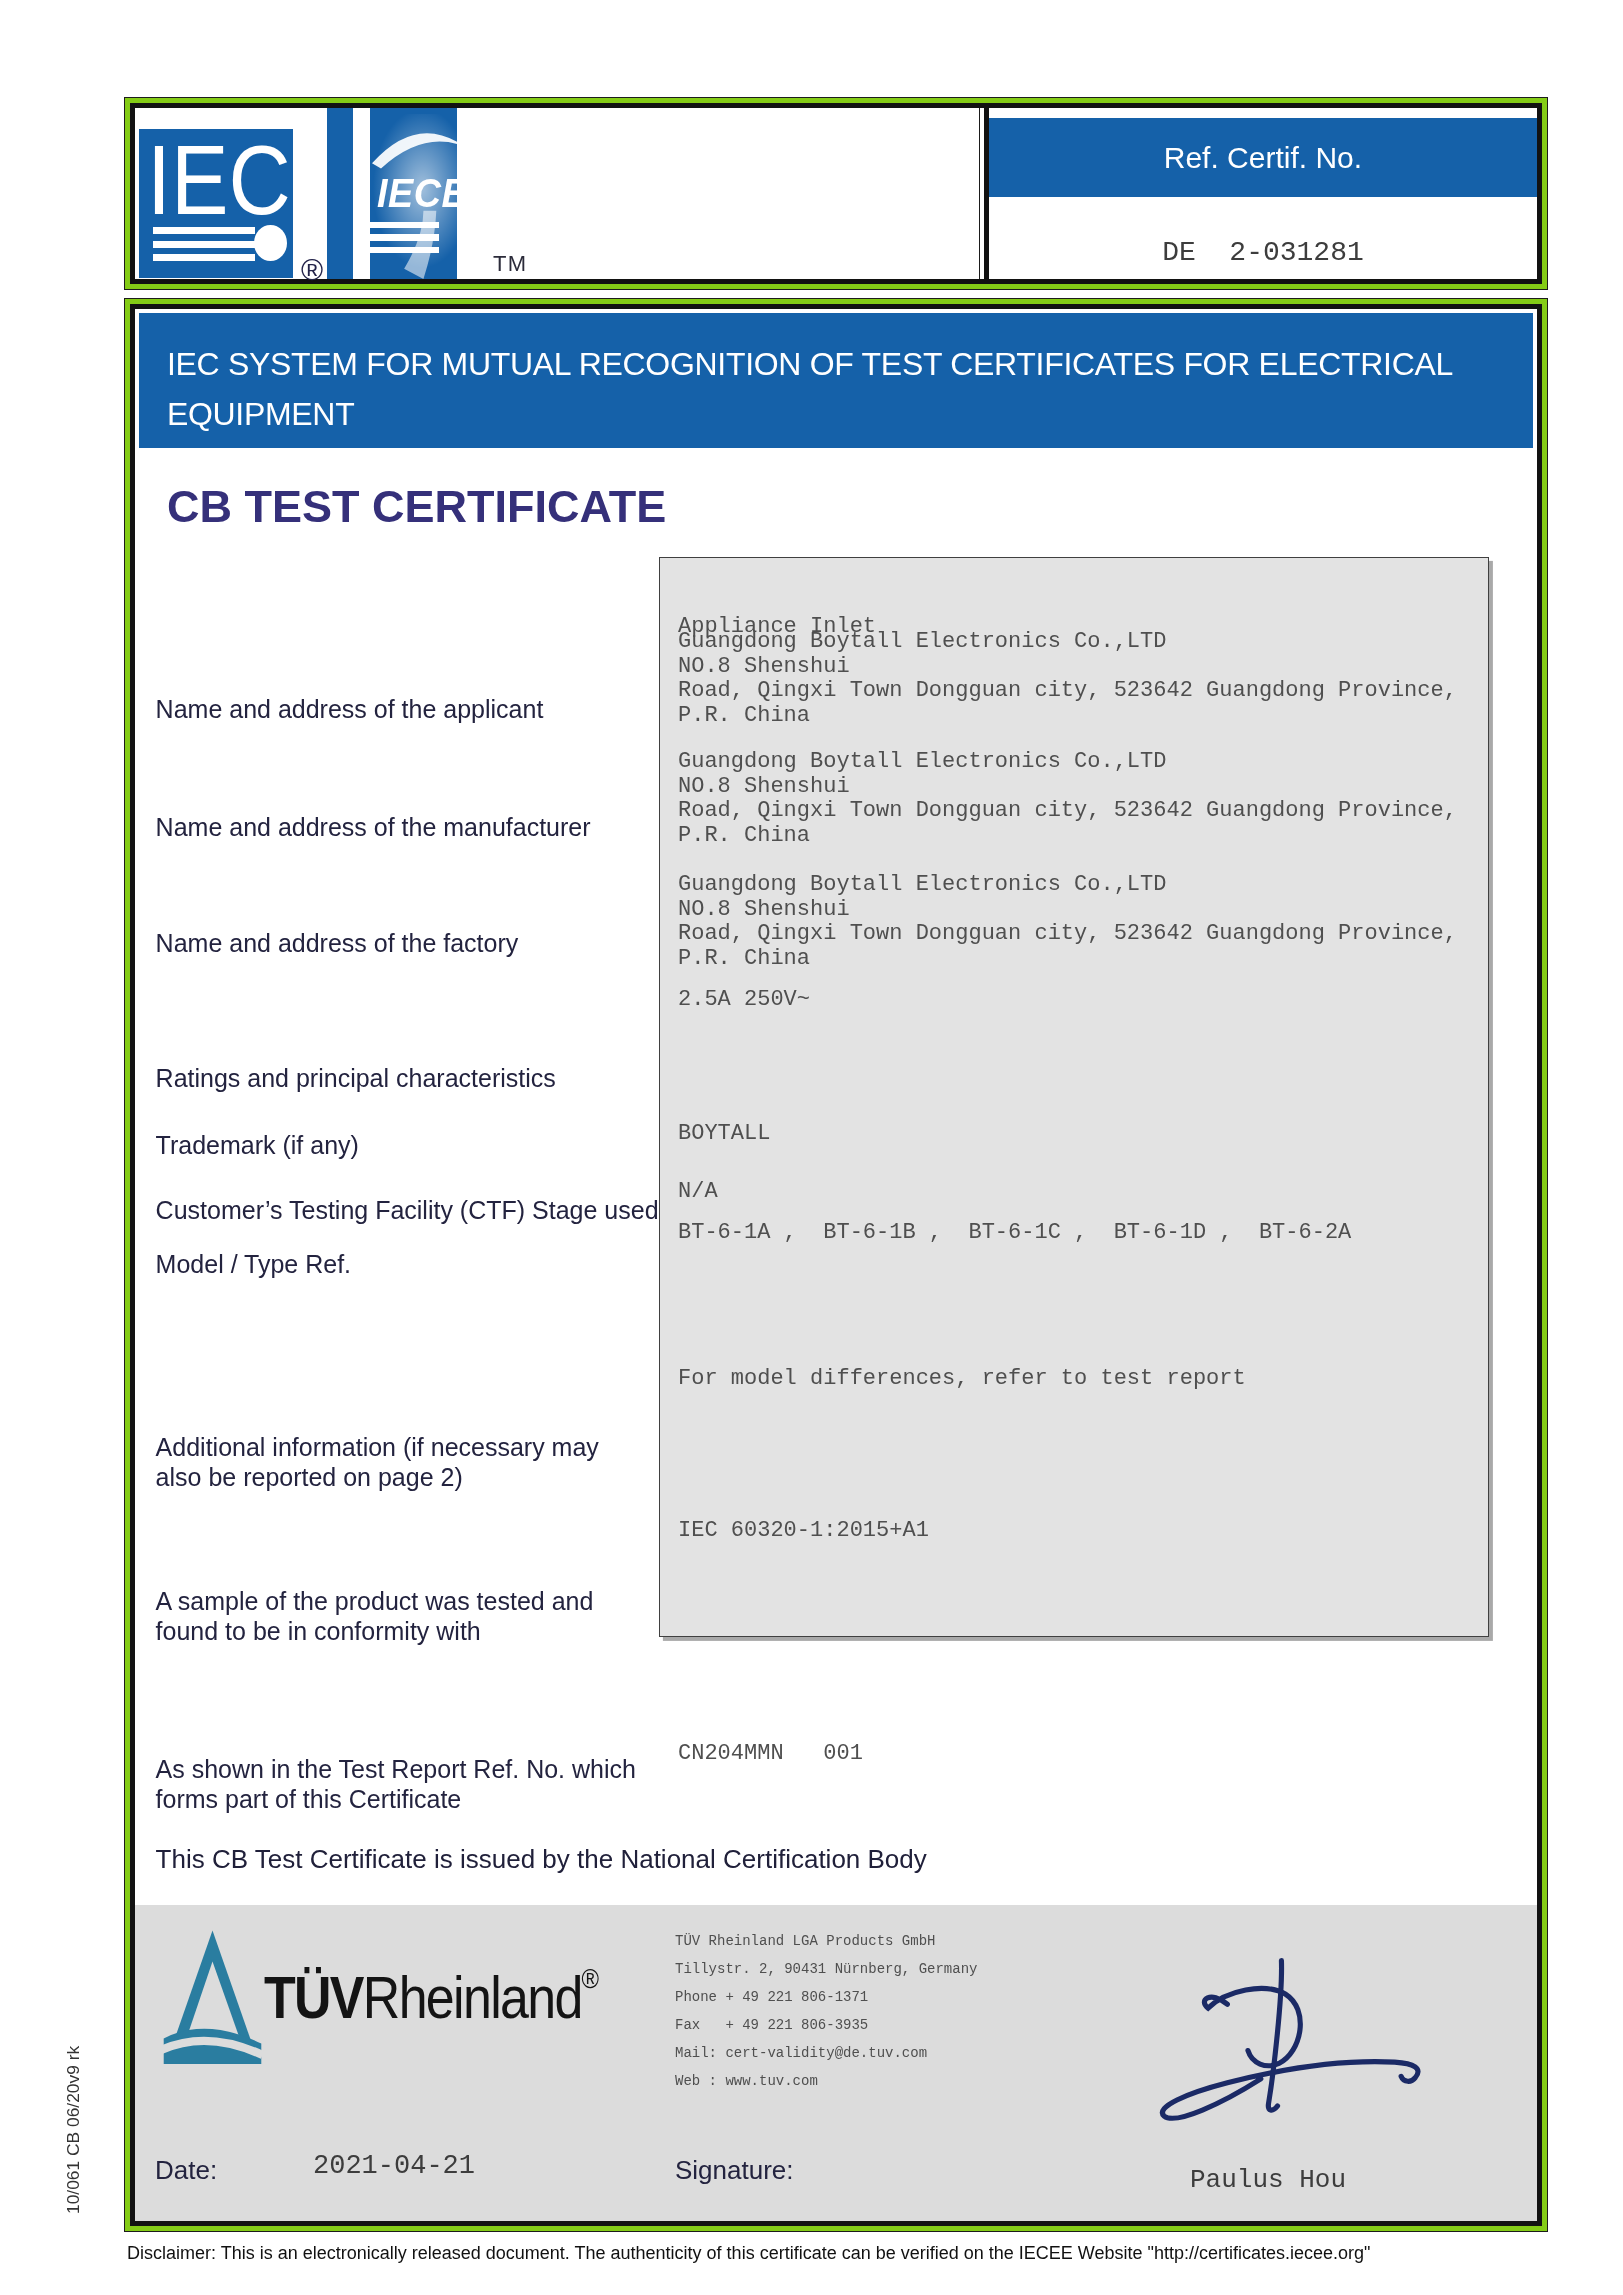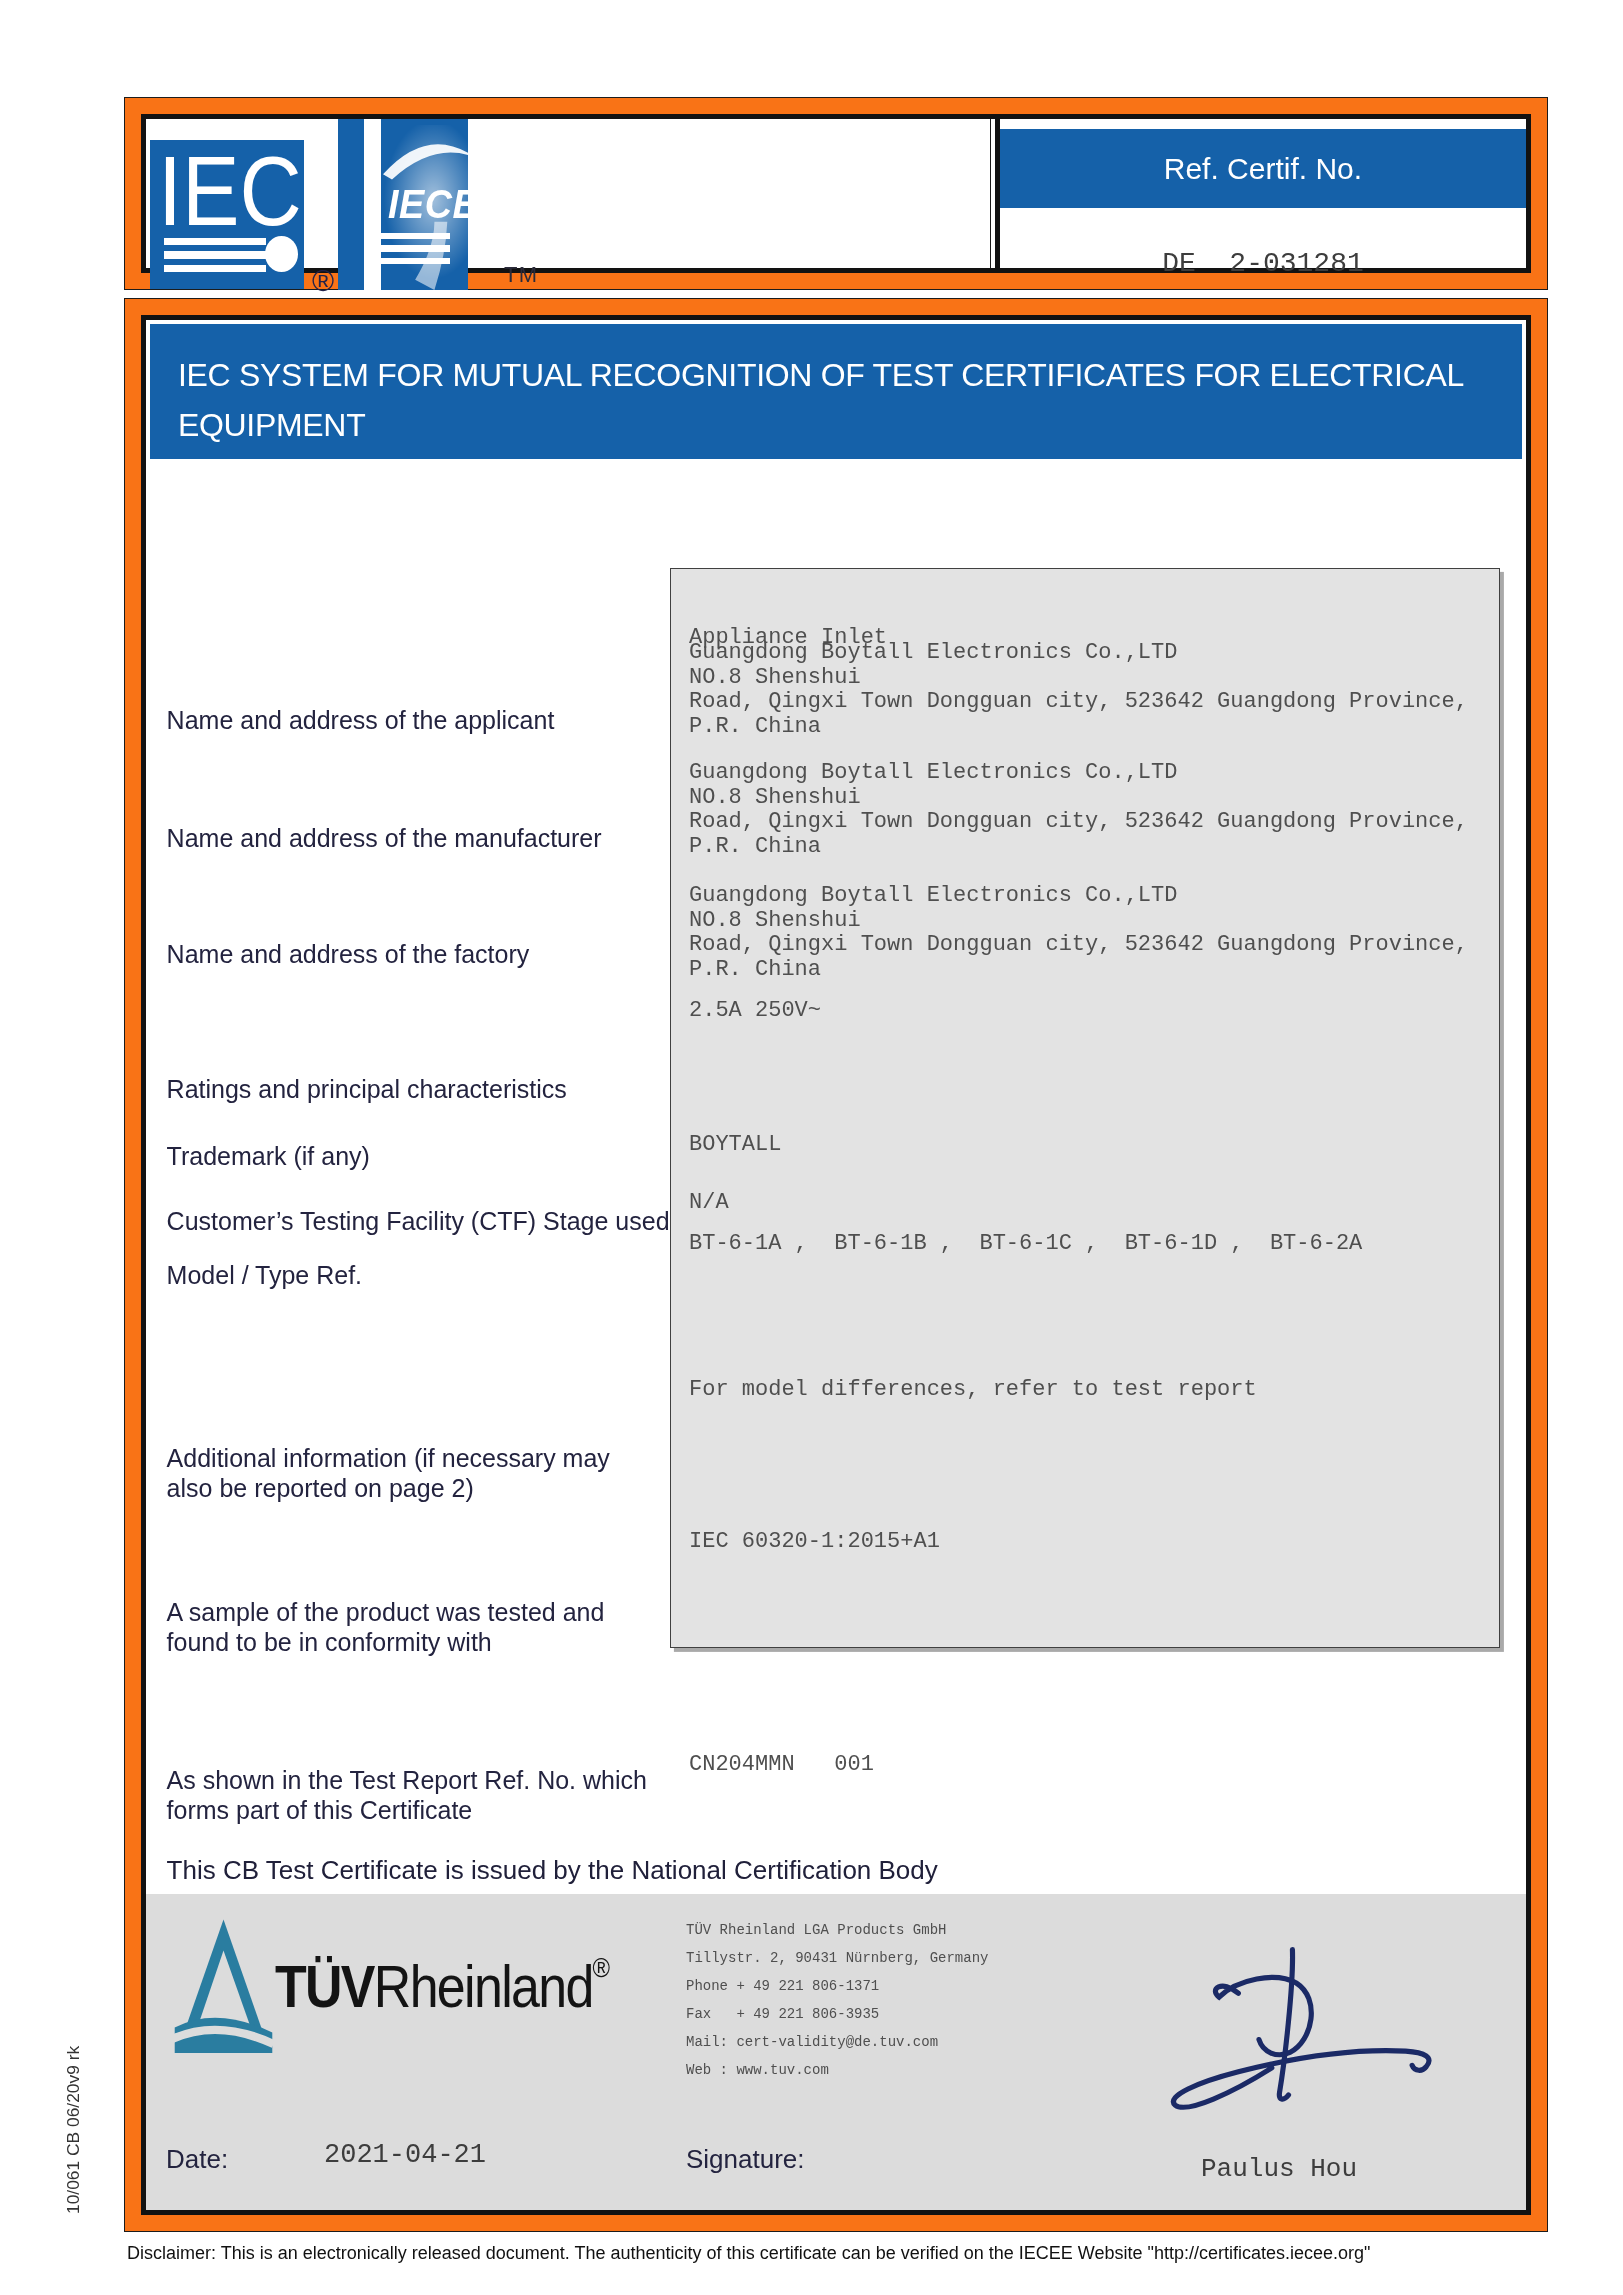--- a/index.html
+++ b/index.html
@@ -1,20 +1,20 @@
 <!DOCTYPE html>
 <html style="font-size:10.3px"><head>
 <meta charset="utf-8">
 <style>
   html,body{margin:0;padding:0;background:#ffffff;}
   .page{position:relative;width:1623px;height:2295px;background:#ffffff;overflow:hidden;
         font-family:"Liberation Sans",sans-serif;color:#20203a;}
 
   
-  .dbox{position:absolute;box-sizing:border-box;border:1.9px solid #1c1c1c;padding:16px;background:#f97316;}
+  .dbox{position:absolute;box-sizing:border-box;border:1.9px solid #1c1c1c;padding:5px;background:#84cc16;}
   .dbox-inner{position:relative;width:100%;height:100%;box-sizing:border-box;border:5.1px solid #121212;background:#fff;}
 
   
   .header-box{left:124px;top:97px;width:1424px;height:193px;}
   .iec-logo{position:absolute;left:3.9px;top:20.6px;width:154px;height:149px;background:#1561a9;overflow:hidden;}
   .iec-text{position:absolute;left:7.7px;top:-5.1px;font-size:98px;font-weight:400;color:#fff;
             letter-spacing:0px;transform:scaleX(.88);transform-origin:left top;}
   .iec-stripes{position:absolute;left:14px;bottom:16.7px;width:102px;height:34px;
       background:linear-gradient(#fff 0 7px,transparent 7px 13.5px,#fff 13.5px 20.6px,transparent 20.6px 27px,#fff 27px 34px);}
   .iec-dot{position:absolute;right:6.4px;bottom:16.7px;width:33px;height:36px;border-radius:50%;background:#fff;}
@@ -116,20 +116,21 @@
   </div>
 
   <div class="dbox main-box">
     <div class="dbox-inner">
 
       <div class="banner">
         <p>IEC SYSTEM FOR MUTUAL RECOGNITION OF TEST CERTIFICATES FOR ELECTRICAL EQUIPMENT
 (IECEE) CB SCHEME</p>
       </div>
 
+      <div class="cb-title">CB TEST CERTIFICATE</div>
 
       <div class="label lbl-applicant">Name and address of the applicant</div>
       <div class="label lbl-manufacturer">Name and address of the manufacturer</div>
       <div class="label lbl-ratings">Ratings and principal characteristics</div>
       <div class="label lbl-factory">Name and address of the factory</div>
       <div class="label lbl-trademark">Trademark (if any)</div>
       <div class="label lbl-ctf">Customer’s Testing Facility (CTF) Stage used</div>
       <div class="label lbl-model">Model / Type Ref.</div>
       <div class="label lbl-additional">Additional information (if necessary may
 also be reported on page 2)</div>

